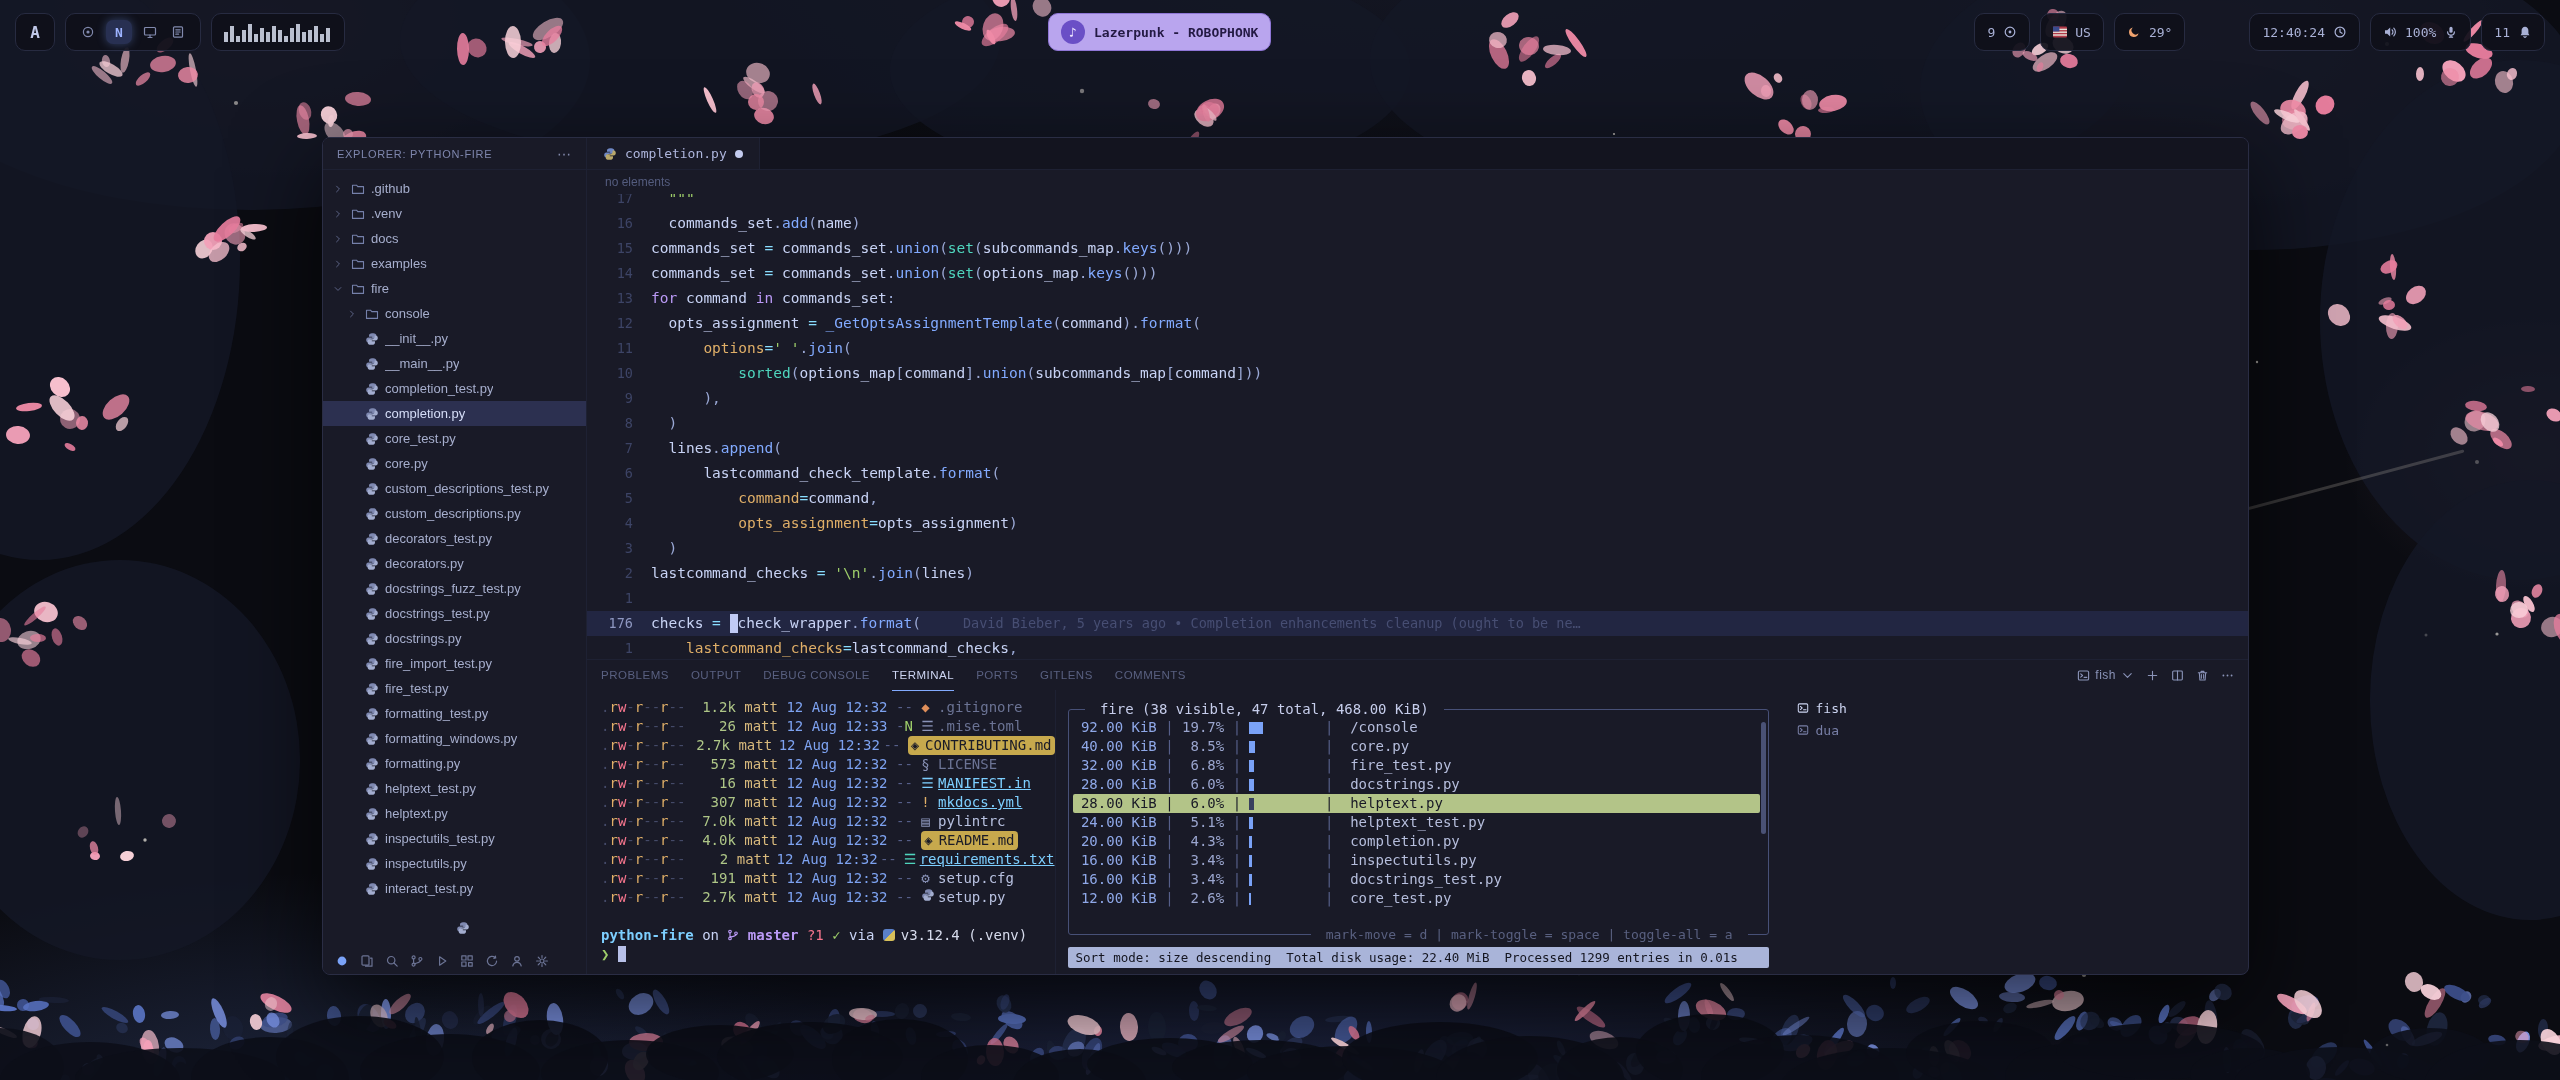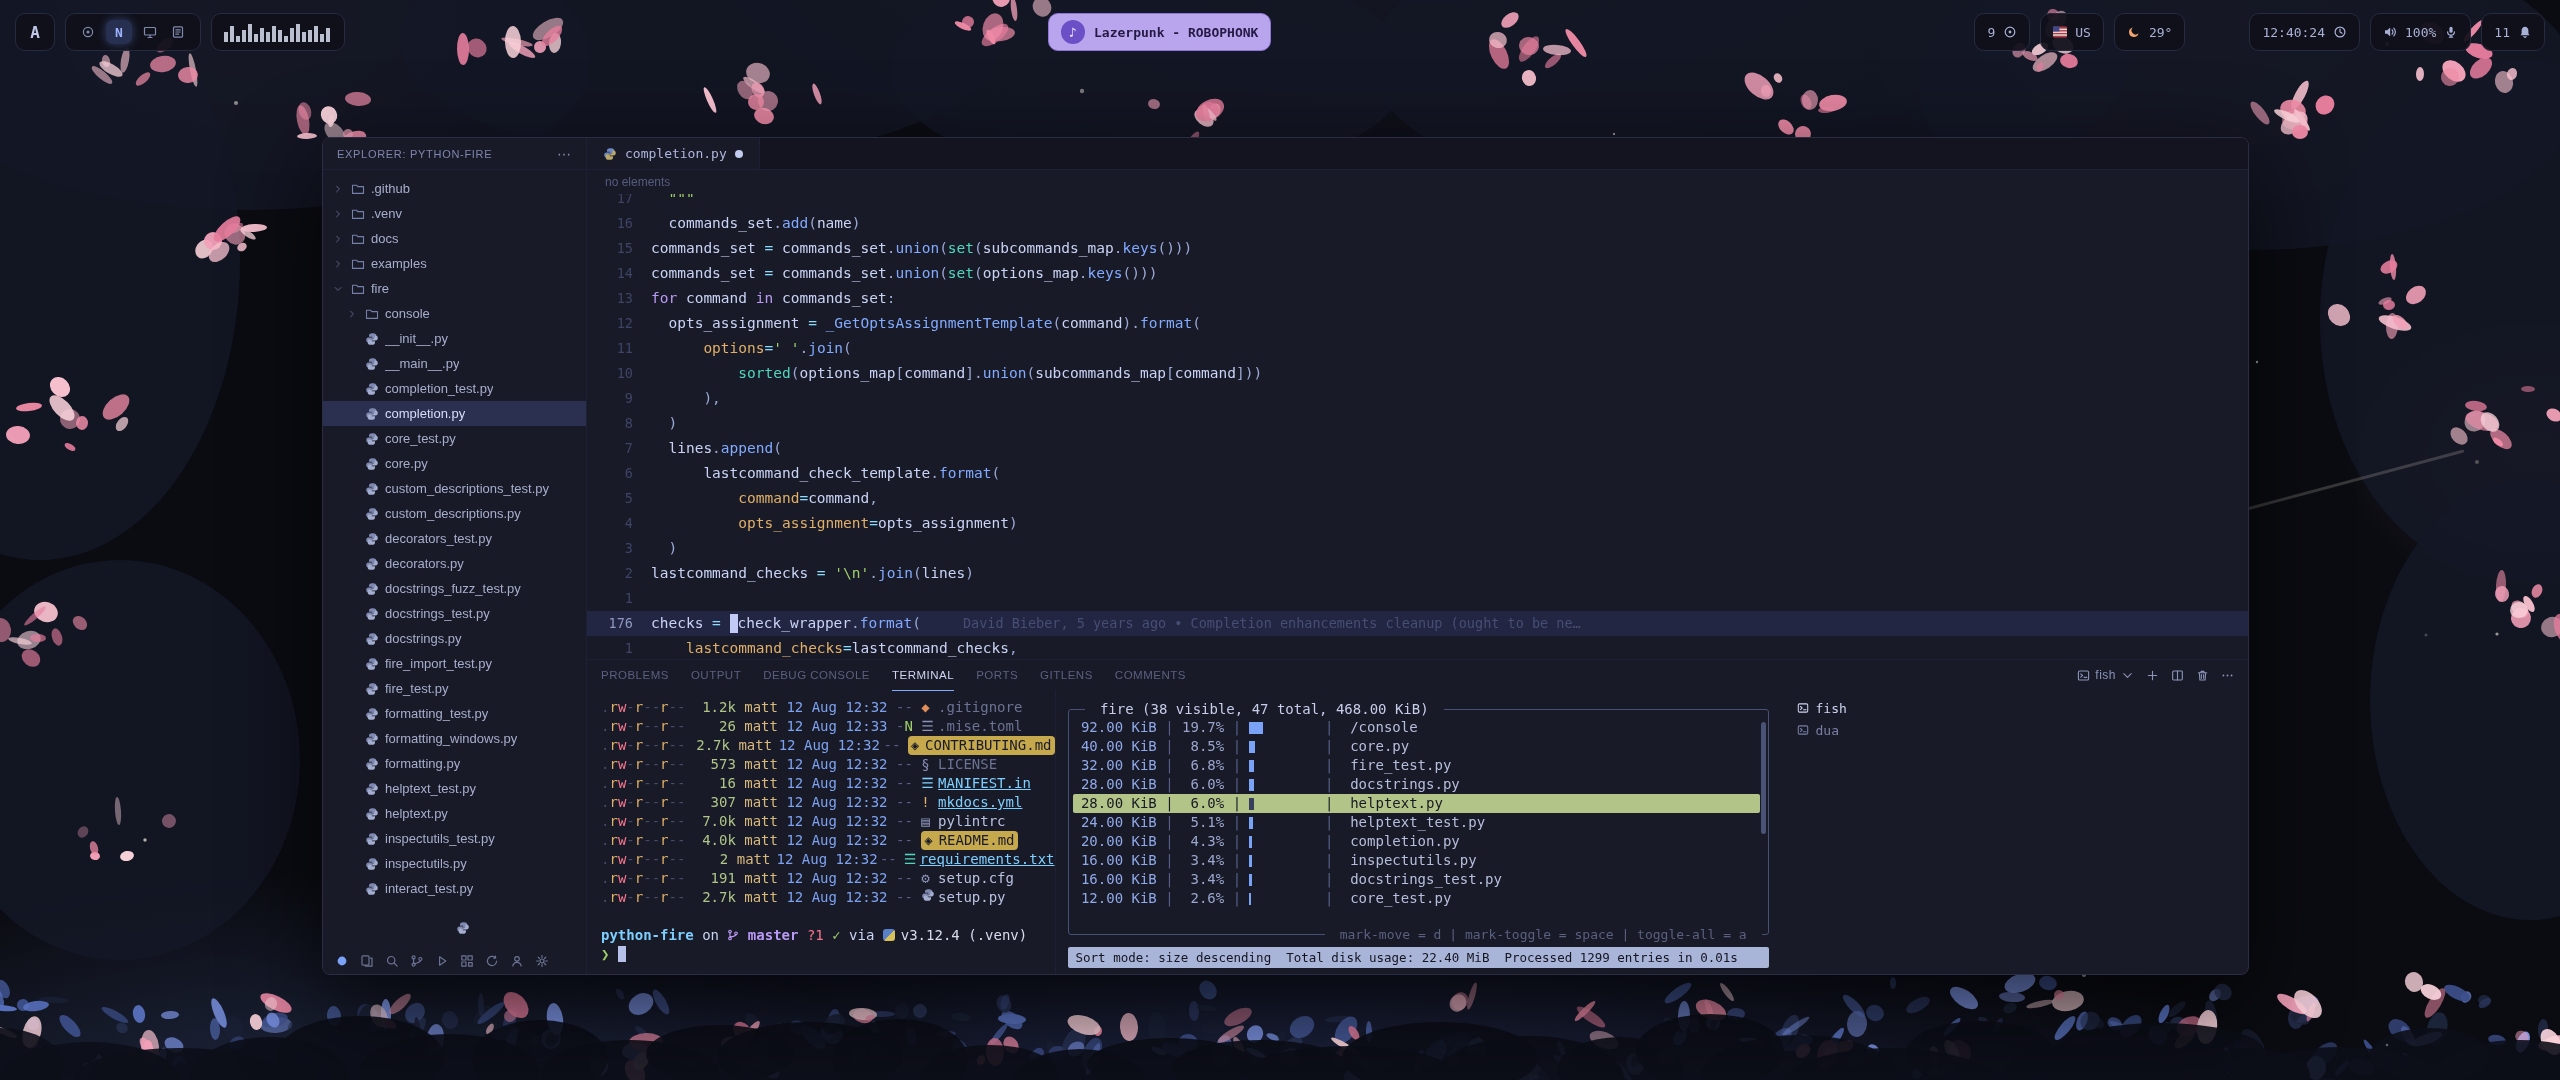--- a/index.html
+++ b/index.html
@@ -100,21 +100,21 @@
   .py-badge{display:inline-block;width:12px;height:12px;border-radius:3px;background:linear-gradient(135deg,#5a80c8 50%,#d8c05a 50%);vertical-align:-1px;margin-right:6px}
   .t-cursor{display:inline-block;width:8px;height:16px;background:#b7c0e8;vertical-align:-3px;margin-left:9px}
 
   #dua{flex:0 0 724px;border-left:1px solid #1e2133;padding:9px 10px 6px 12px;font-size:14px;line-height:19px;color:#a9b1d6;display:flex;flex-direction:column;min-height:0}
   .dua-titlebar{display:flex;align-items:center;white-space:pre;color:#9aa5ce}
   .dua-key{background:#c8d3f5;color:#15161f;padding:0 4px;border-radius:2px;font-weight:bold}
   .dua-ver{margin-left:8px;color:#9aa5ce}
   .dua-help{margin-left:56px;color:#828bb0}
   .dua-box{flex:1;border:1px solid #475077;border-radius:3px;margin-top:10px;position:relative;padding:8px 8px 16px 4px;min-height:0}
   .dua-boxhead{position:absolute;top:-10px;left:16px;background:#191a27;padding:0 7px;color:#c6cdeb;white-space:pre}
-  .dua-boxfoot{position:absolute;bottom:-10px;right:6px;background:#191a27;padding:0 7px;color:#596080;font-size:13px;white-space:pre}
+  .dua-boxfoot{position:absolute;bottom:-10px;right:20px;background:#191a27;padding:0 7px;color:#596080;font-size:13px;white-space:pre}
   .dua-row{display:flex;height:19px;align-items:center;white-space:pre}
   .dua-row.sel{background:#b3c488;color:#181926;border-radius:2px}
   .dua-row.sel .d-sep{color:#181926}
   .d-size{width:10ch;text-align:right;color:#8fa8e8}
   .dua-row.sel .d-size{color:#181926}
   .d-sep{color:#565f89;padding:0 1ch}
   .d-pct{width:5ch;text-align:right;color:#9aa5ce}
   .dua-row.sel .d-pct{color:#181926}
   .d-bar{width:67px;height:12px;position:relative;flex:0 0 67px}
   .d-bar i{position:absolute;left:0;top:0;bottom:0;background:#7aa2f7;display:block}

